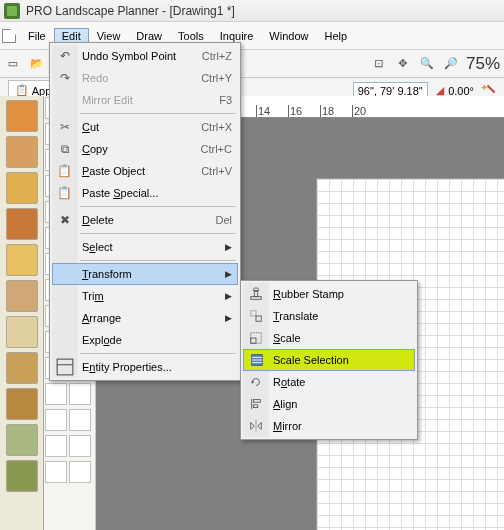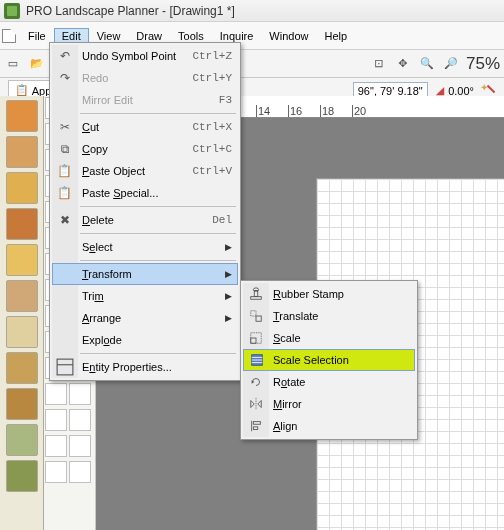--- a/index.html
+++ b/index.html
@@ -41,21 +41,21 @@
   .ruler-v { position: absolute; left: 96px; top: 118px; width: 22px; bottom: 0; background: #fff; border-right: 1px solid #888; }
   .canvas { position: absolute; left: 220px; top: 60px; width: 280px; height: 450px; background: #fff; border: 1px solid #999; }
   .grid { position: absolute; inset: 0; background-image: linear-gradient(#ddd 1px, transparent 1px), linear-gradient(90deg, #ddd 1px, transparent 1px); background-size: 12px 12px; }
   
   
   .dropdown { position: absolute; left: 49px; top: 42px; width: 192px; background: #f1f1f1; border: 1px solid #979797; box-shadow: 2px 2px 4px rgba(0,0,0,0.3); z-index: 100; padding: 2px; }
   .dropdown .iconcol { position:absolute; left:2px; top:2px; bottom:2px; width:26px; background:#e8e8e8; }
   .drow { position: relative; height: 22px; display: flex; align-items: center; padding-left: 30px; padding-right: 6px; cursor: default; }
   .drow.disabled { color: #a0a0a0; }
   .drow.hover { background: #bcd8f5; border: 1px solid #7da2ce; padding-left: 29px; padding-right: 5px; }
-  .drow .shortcut { margin-left: auto; color: #666; font-family: Liberation Mono, monospace; }
+  .drow .shortcut { margin-left: auto; color: #666; }
   .drow .arrow { margin-left: auto; font-size: 9px; color: #333; }
   .drow .dicon { position: absolute; left: 4px; width: 18px; height: 18px; display: flex; align-items: center; justify-content: center; font-size: 12px; color: #555; }
   .dsep { height: 1px; background: #c0c0c0; margin: 2px 2px 2px 28px; }
   
   
   .submenu { position: absolute; left: 240px; top: 280px; width: 178px; background: #f1f1f1; border: 1px solid #979797; box-shadow: 2px 2px 4px rgba(0,0,0,0.3); z-index: 101; padding: 2px; }
   .submenu .iconcol { position:absolute; left:2px; top:2px; bottom:2px; width:26px; background:#e8e8e8; }
   .srow { position: relative; height: 22px; display: flex; align-items: center; padding-left: 30px; padding-right: 8px; cursor: default; }
   .srow.highlight { background: #d0e810; border: 1px solid #7da2ce; padding-left: 29px; padding-right: 7px; text-align: center; }
   .srow .sicon { position: absolute; left: 4px; width: 18px; height: 18px; display: flex; align-items: center; justify-content: center; font-size: 13px; color: #555; }
@@ -290,30 +290,30 @@
       <svg viewBox="0 0 16 16">
           <path d="M4 8 A4 4 0 1 1 8 12" fill="none" stroke="#555"></path>
           <polygon points="3,6 6,8 3,10" fill="#555"></polygon>
         </svg>
     </div>
     <span>R<span class="u">o</span>tate</span>
   </div>
   <div class="srow">
     <div class="sicon">
       <svg viewBox="0 0 16 16">
+          <line x1="3" y1="2" x2="3" y2="14" stroke="#555"></line>
+          <rect x="5" y="3" width="8" height="3" fill="none" stroke="#555"></rect>
+          <rect x="5" y="9" width="5" height="3" fill="none" stroke="#555"></rect>
+        </svg>
+    </div>
+    <span class="underline-first">Align</span>
+  </div>
+  <div class="srow">
+    <div class="sicon">
+      <svg viewBox="0 0 16 16">
           <line x1="8" y1="1" x2="8" y2="15" stroke="#555" stroke-dasharray="1,1"></line>
           <polygon points="2,4 6,8 2,12" fill="none" stroke="#555"></polygon>
           <polygon points="14,4 10,8 14,12" fill="none" stroke="#555"></polygon>
         </svg>
     </div>
     <span class="underline-first">Mirror</span>
   </div>
-  <div class="srow">
-    <div class="sicon">
-      <svg viewBox="0 0 16 16">
-          <line x1="3" y1="2" x2="3" y2="14" stroke="#555"></line>
-          <rect x="5" y="3" width="8" height="3" fill="none" stroke="#555"></rect>
-          <rect x="5" y="9" width="5" height="3" fill="none" stroke="#555"></rect>
-        </svg>
-    </div>
-    <span class="underline-first">Align</span>
-  </div>
 </div>
 
 </body></html>

